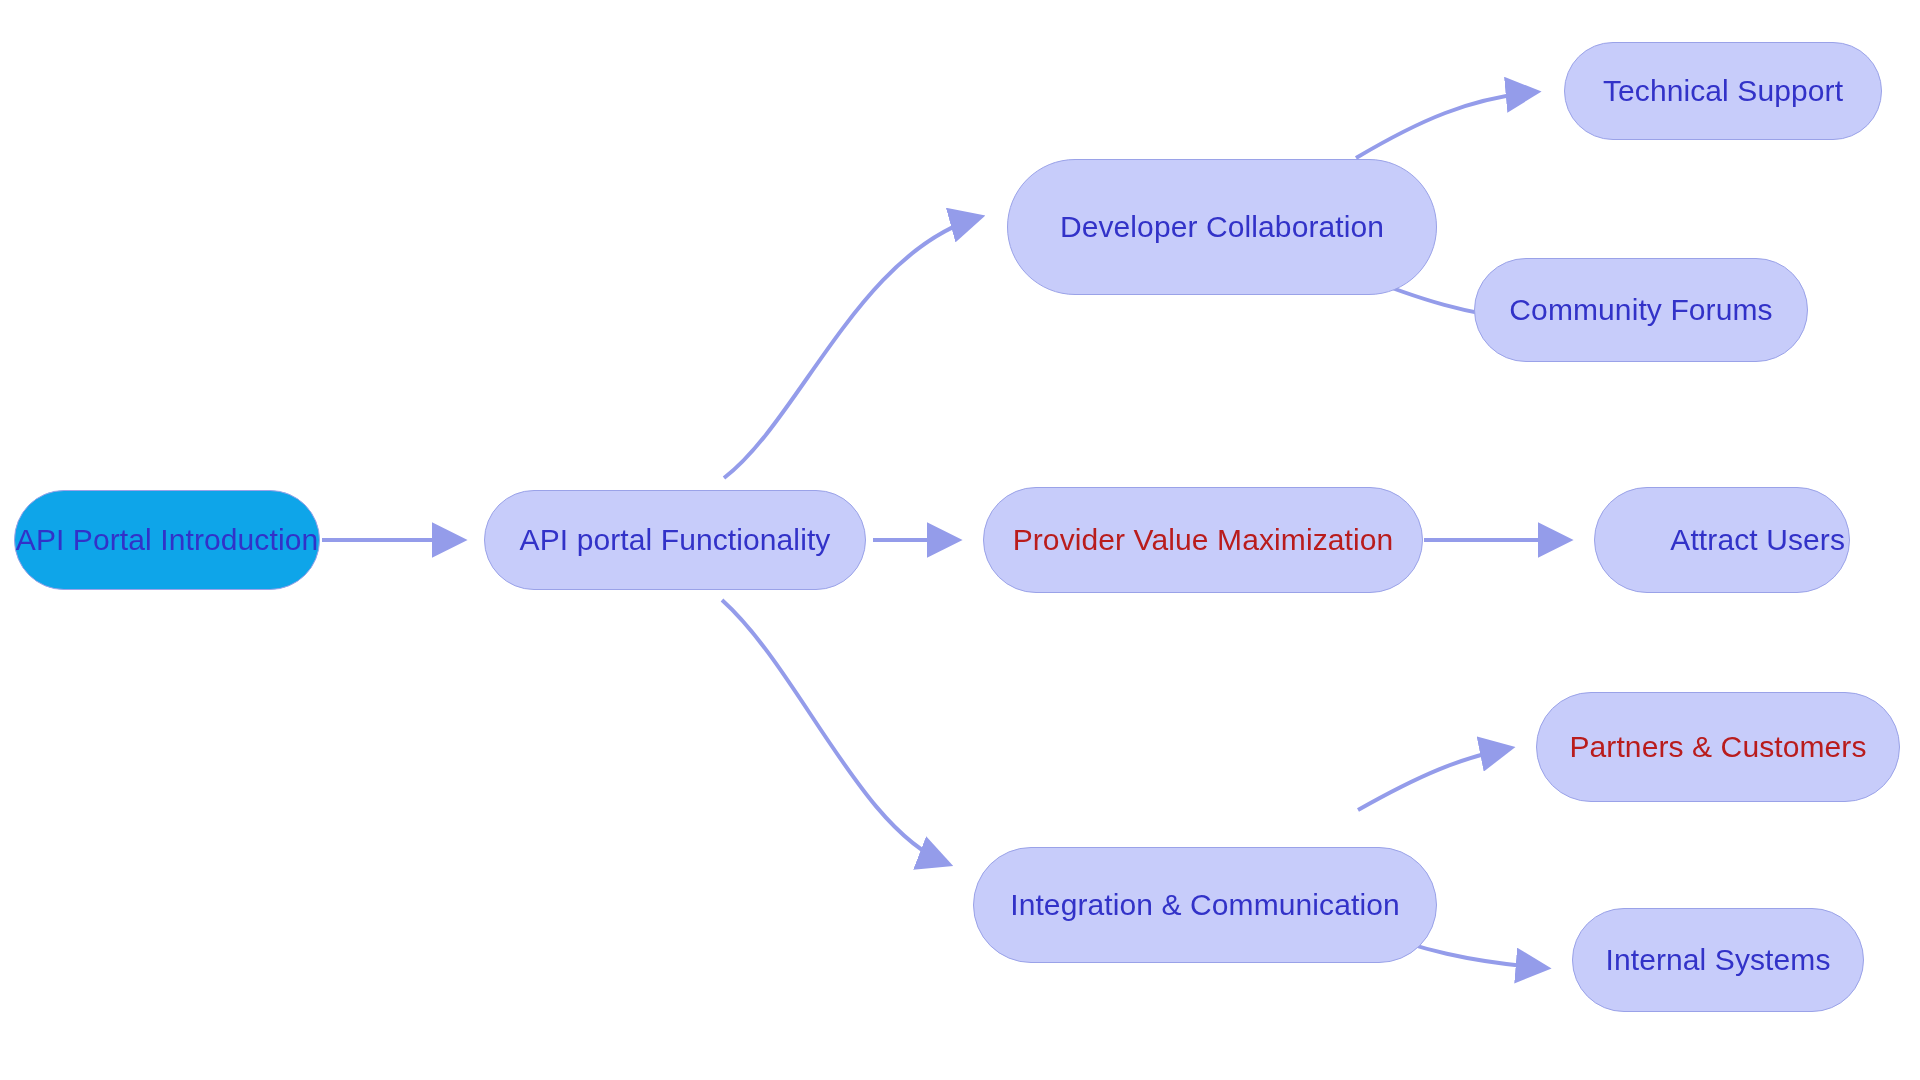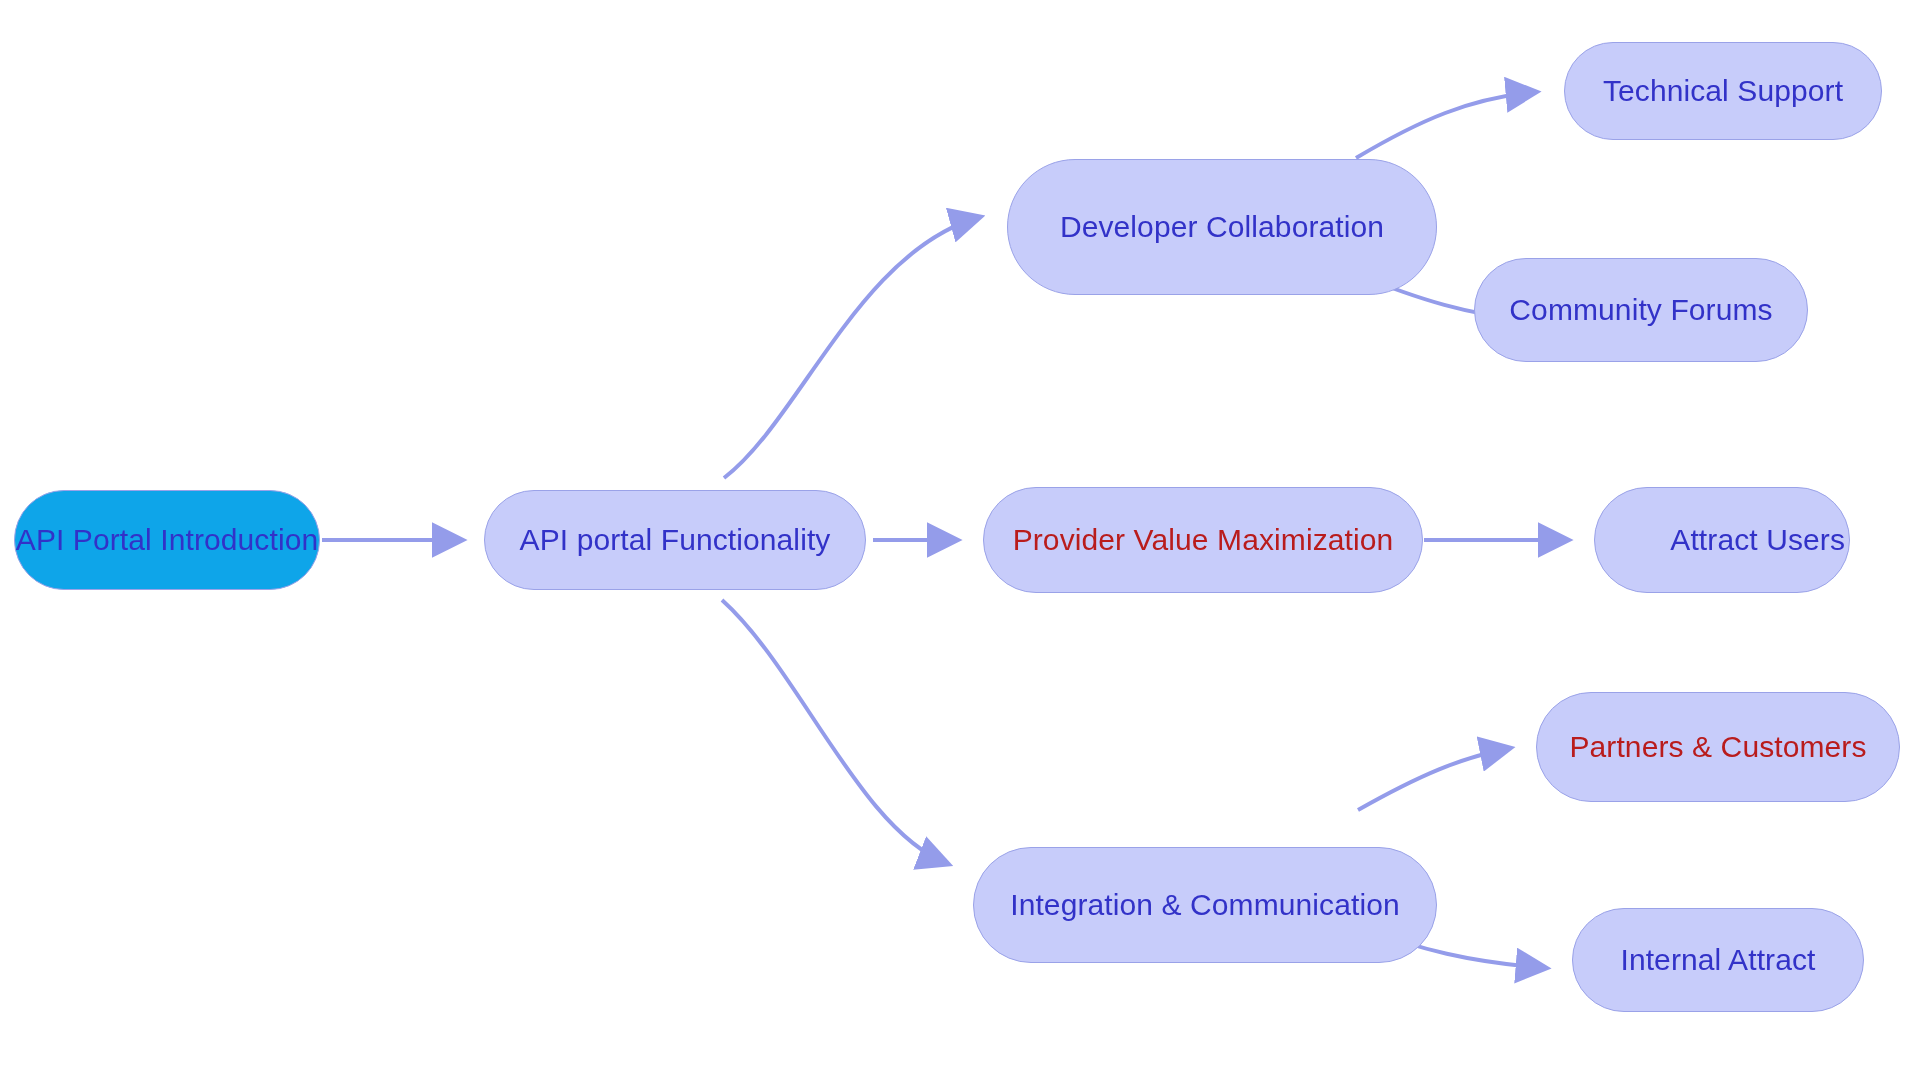--- a/index.html
+++ b/index.html
@@ -99,17 +99,17 @@
       <div class="node" style="left: 1474px; top: 258px; width: 334px; height: 104px; background: rgb(199, 204, 250); border-color: rgb(154, 162, 232); color: rgb(50, 50, 200);">
         <span class="node-label">Community Forums</span>
       </div>
       <div class="node" style="left: 1594px; top: 487px; width: 256px; height: 106px; background: rgb(199, 204, 250); border-color: rgb(154, 162, 232); color: rgb(50, 50, 200); justify-content: flex-end;">
         <span class="node-label">Attract Users</span>
       </div>
       <div class="node" style="left: 1536px; top: 692px; width: 364px; height: 110px; background: rgb(199, 204, 250); border-color: rgb(154, 162, 232); color: #b91c1c;">
         <span class="node-label">Partners &amp; Customers</span>
       </div>
       <div class="node" style="left: 1572px; top: 908px; width: 292px; height: 104px; background: rgb(199, 204, 250); border-color: rgb(154, 162, 232); color: rgb(50, 50, 200);">
-        <span class="node-label">Internal Attract</span>
+        <span class="node-label">Internal Systems</span>
       </div>
     </div>
 
 </div>
 
 </body></html>

